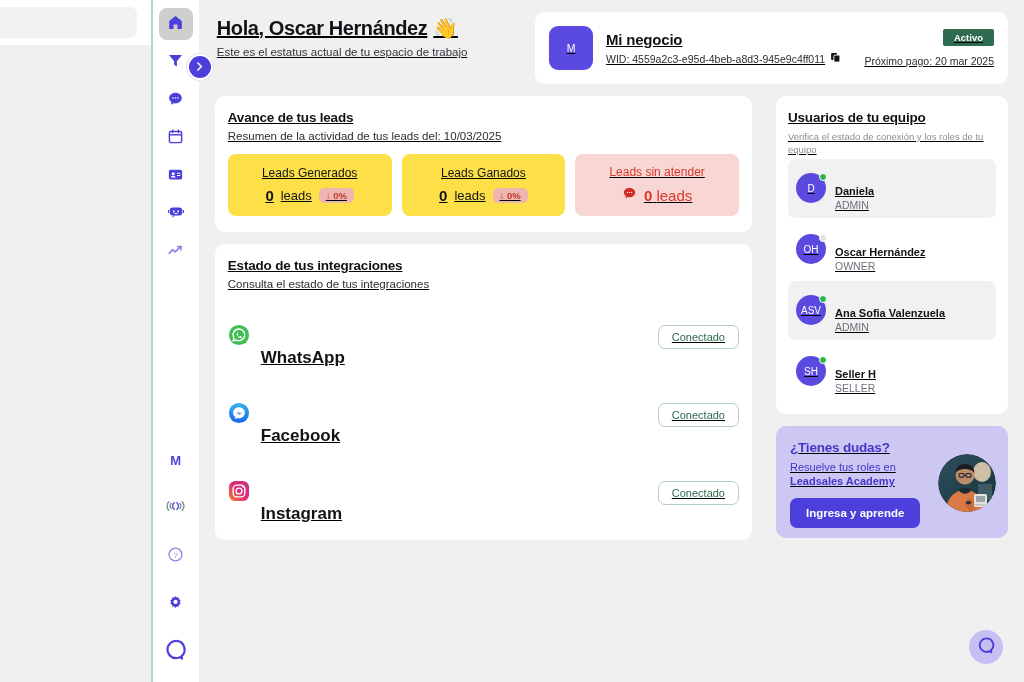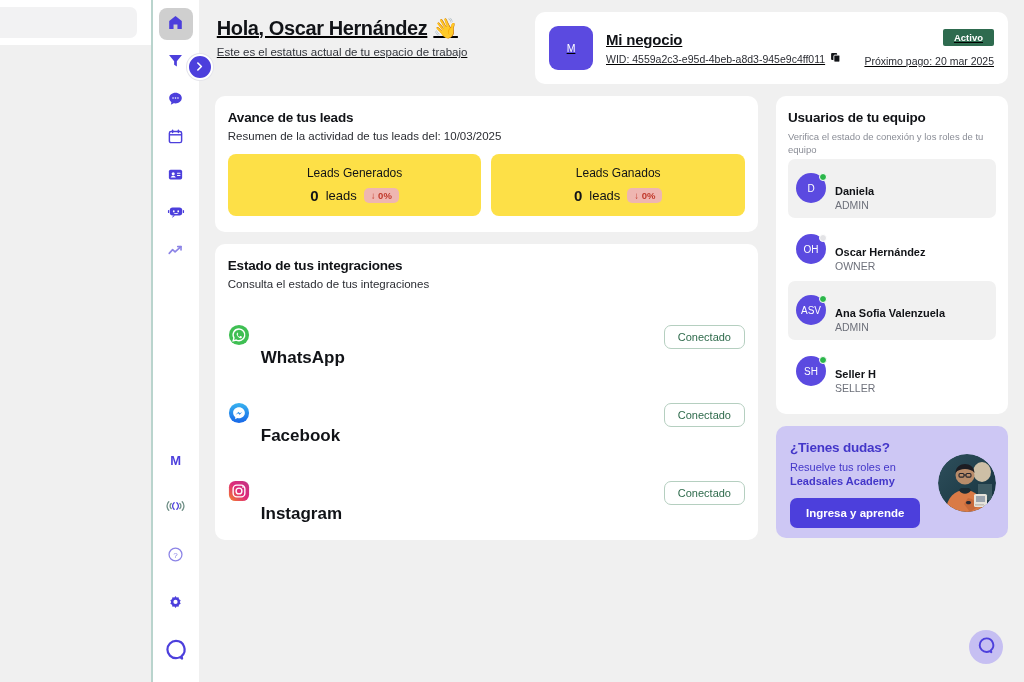--- a/index.html
+++ b/index.html
@@ -75,21 +75,21 @@
   }
   .biz-name { font-size: 15px; font-weight: bold; color: #111317; letter-spacing: -0.2px; }
   .biz-wid { font-size: 10.5px; color: #2b2d33; margin-top: 4px; display: flex; align-items: center; gap: 5px; }
   .biz-right { margin-left: auto; text-align: right; display: flex; flex-direction: column; align-items: flex-end; gap: 9px; }
   .badge-activo {
     background: #2e6b4f; color: #fff; font-size: 9.5px; font-weight: bold;
     padding: 3px 11px; border-radius: 2px;
   }
   .biz-pago { font-size: 10.5px; color: #2b2d33; }
 
-  .content-grid { display: flex; gap: 18px; margin-top: 12px; align-items: flex-start; }
+  .content-grid { display: flex; gap: 24px; margin-top: 12px; align-items: flex-start; text-decoration: underline; }
   .col-left { flex: 1; min-width: 0; display: flex; flex-direction: column; gap: 12px; }
   .col-right { width: 232px; min-width: 232px; display: flex; flex-direction: column; gap: 12px; }
 
   .card { background: #fff; border-radius: 10px; }
 
   
   .leads-card { padding: 14px 13px 16px 13px; }
   .card-title { font-size: 13.5px; font-weight: bold; color: #111317; letter-spacing: -0.2px; }
   .card-sub { font-size: 11.5px; color: #2b2d33; margin-top: 5px; }
   .leads-row { display: flex; gap: 10px; margin-top: 12px; }
@@ -372,20 +372,37 @@
 
               <div class="lead-box">
                 <div class="lead-label">Leads Ganados</div>
                 <div class="lead-val">
                   <span class="lead-num">0</span>
                   <span class="lead-unit">leads</span>
                   <span class="pct-badge">↓ 0%</span>
                 </div>
               </div>
 
+              <div class="lead-box alert">
+                <div class="lead-label">Leads sin atender</div>
+                <div class="alert-val">
+                  <span>
+                    <svg width="15" height="15" viewBox="0 0 16 16">
+                      <path d="M8 2.2c-3.3 0-6 2.1-6 4.8 0 1.5.8 2.8 2.1 3.7l-.5 2.4 2.6-1.3c.6.1 1.2.2 1.8.2 3.3 0 6-2.2 6-4.9S11.3 2.2 8 2.2z" fill="#cf2a22"></path>
+                      <circle cx="5.7" cy="6.9" r="0.78" fill="#f7d6d3"></circle>
+                      <circle cx="8" cy="6.9" r="0.78" fill="#f7d6d3"></circle>
+                      <circle cx="10.3" cy="6.9" r="0.78" fill="#f7d6d3"></circle>
+                    </svg>
+                  </span>
+                  <span class="alert-txt">
+                    <b>0</b>
+                    <span>leads</span>
+                  </span>
+                </div>
+              </div>
 
             </div>
           </div>
 
           <div class="card integ-card">
             <div class="card-title">Estado de tus integraciones</div>
             <div class="card-sub">Consulta el estado de tus integraciones</div>
 
             <div class="integ-row">
               <span>

